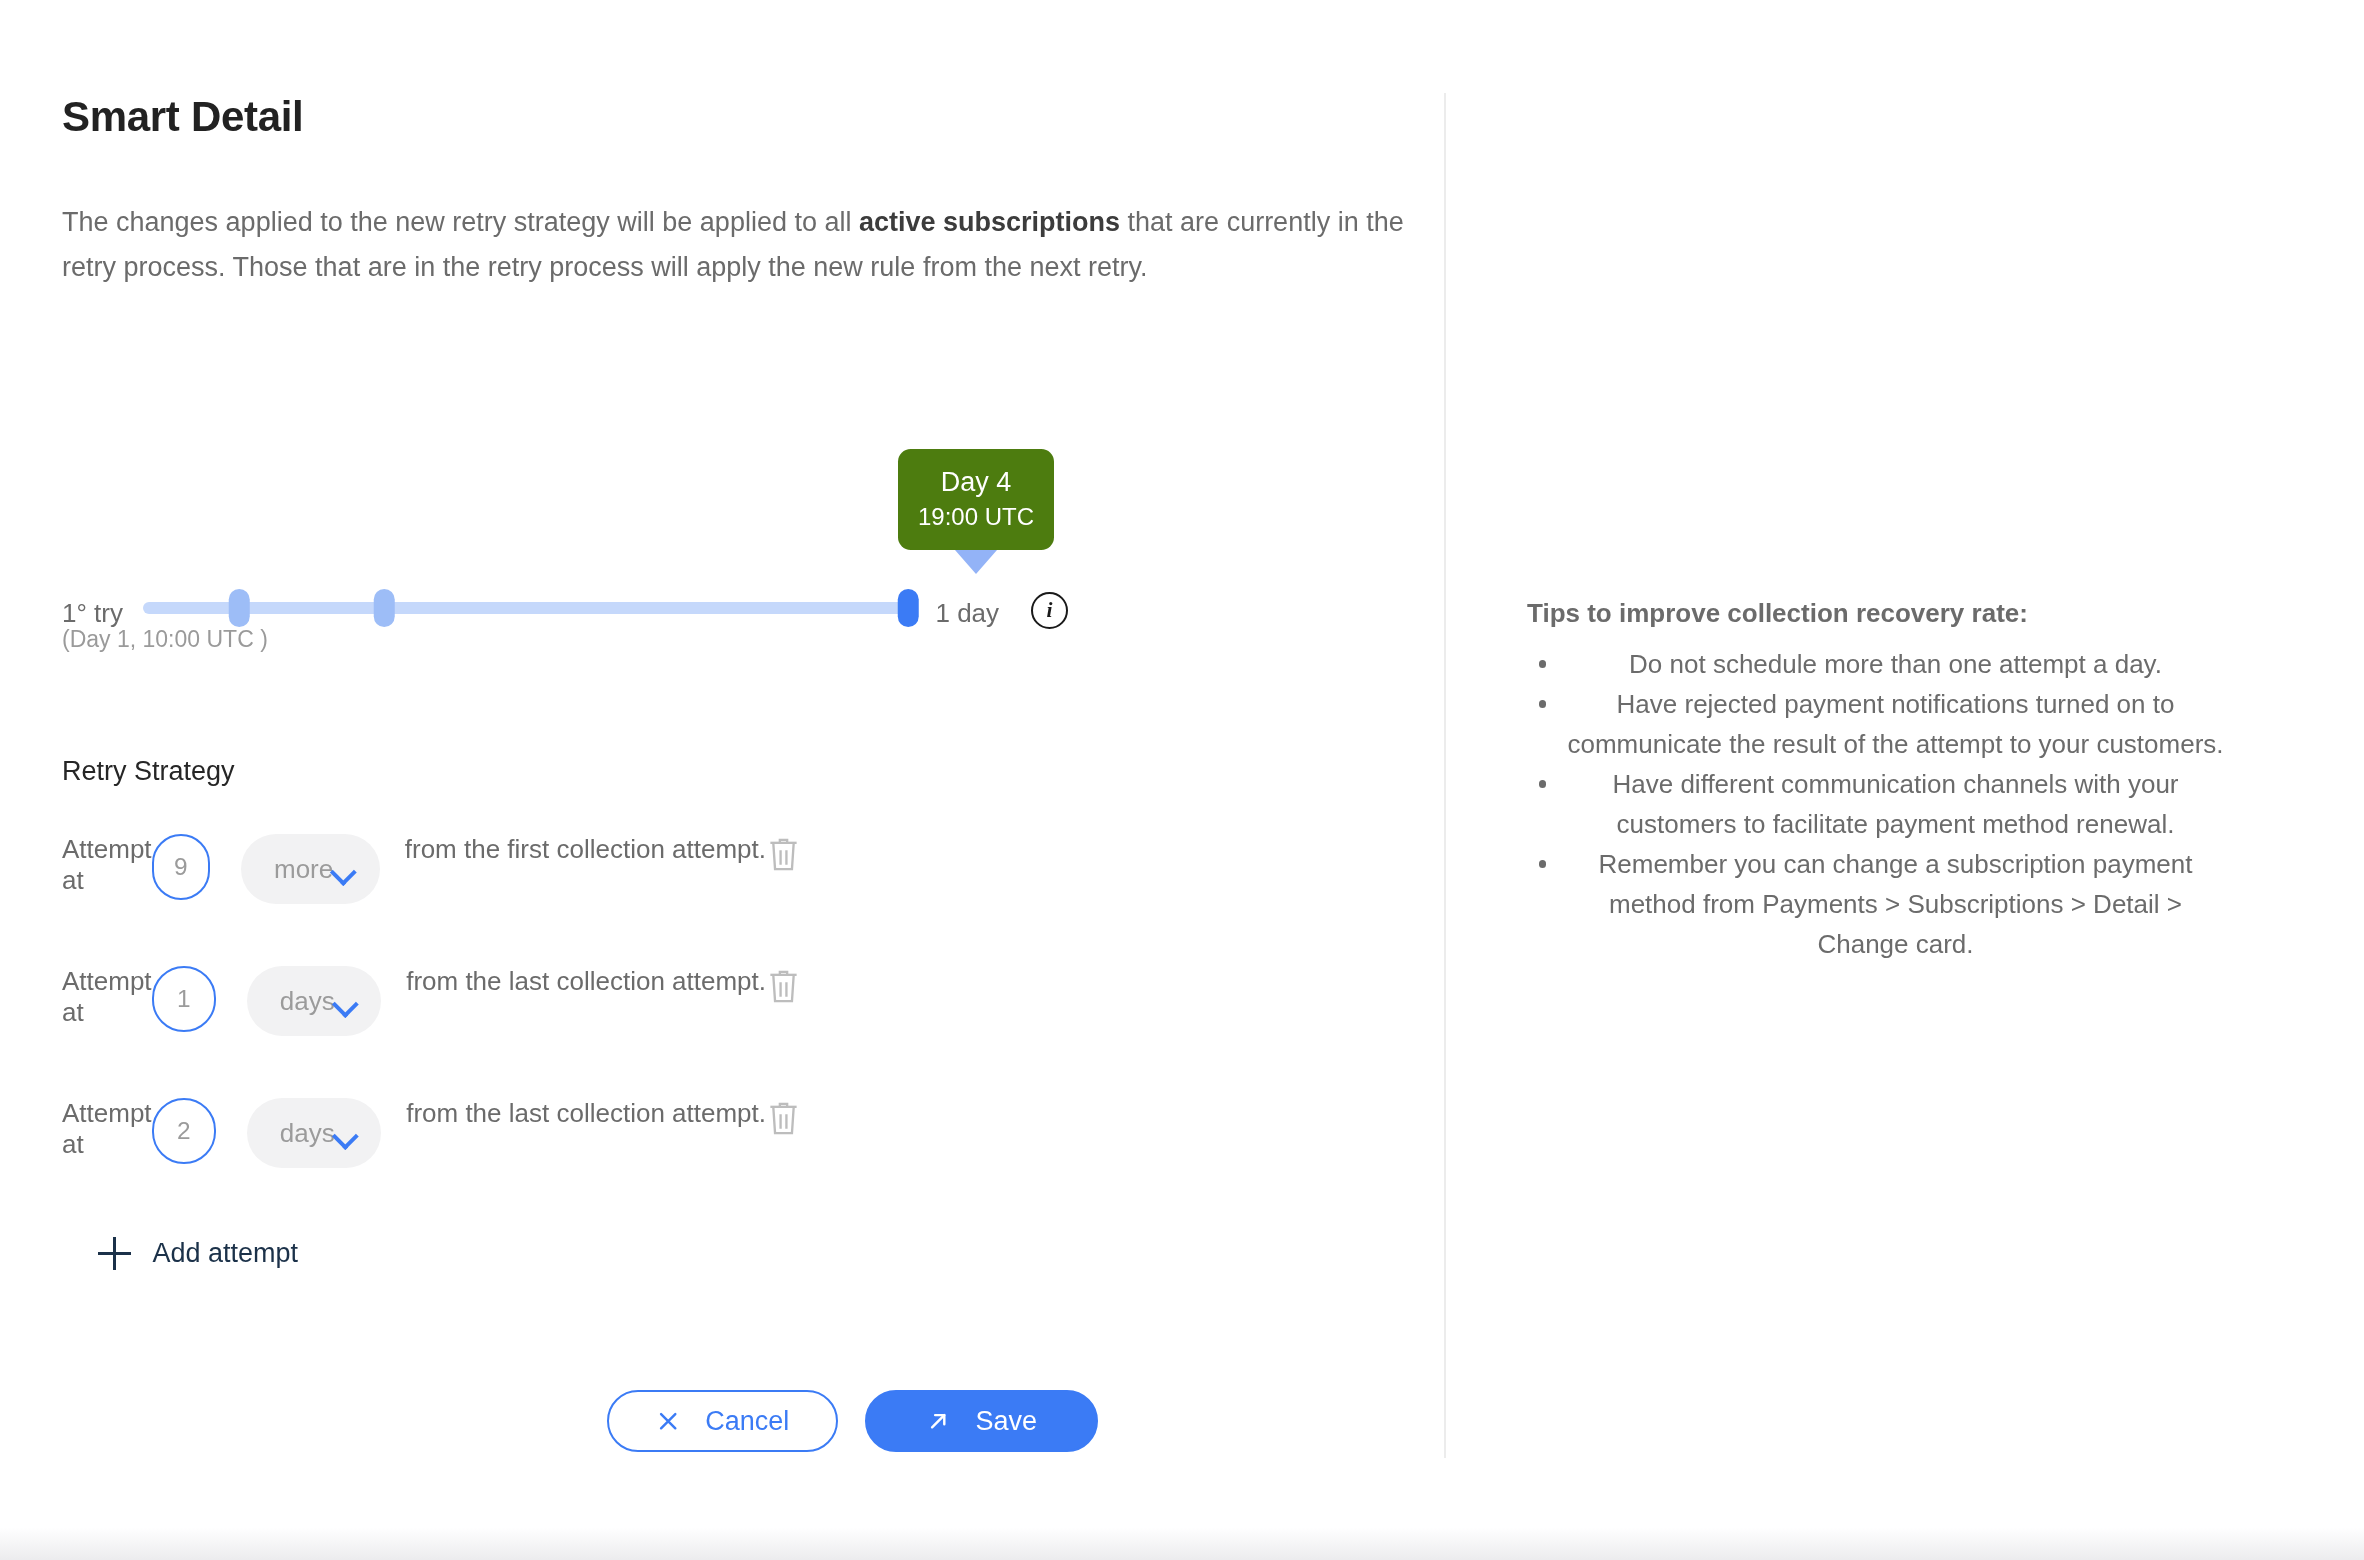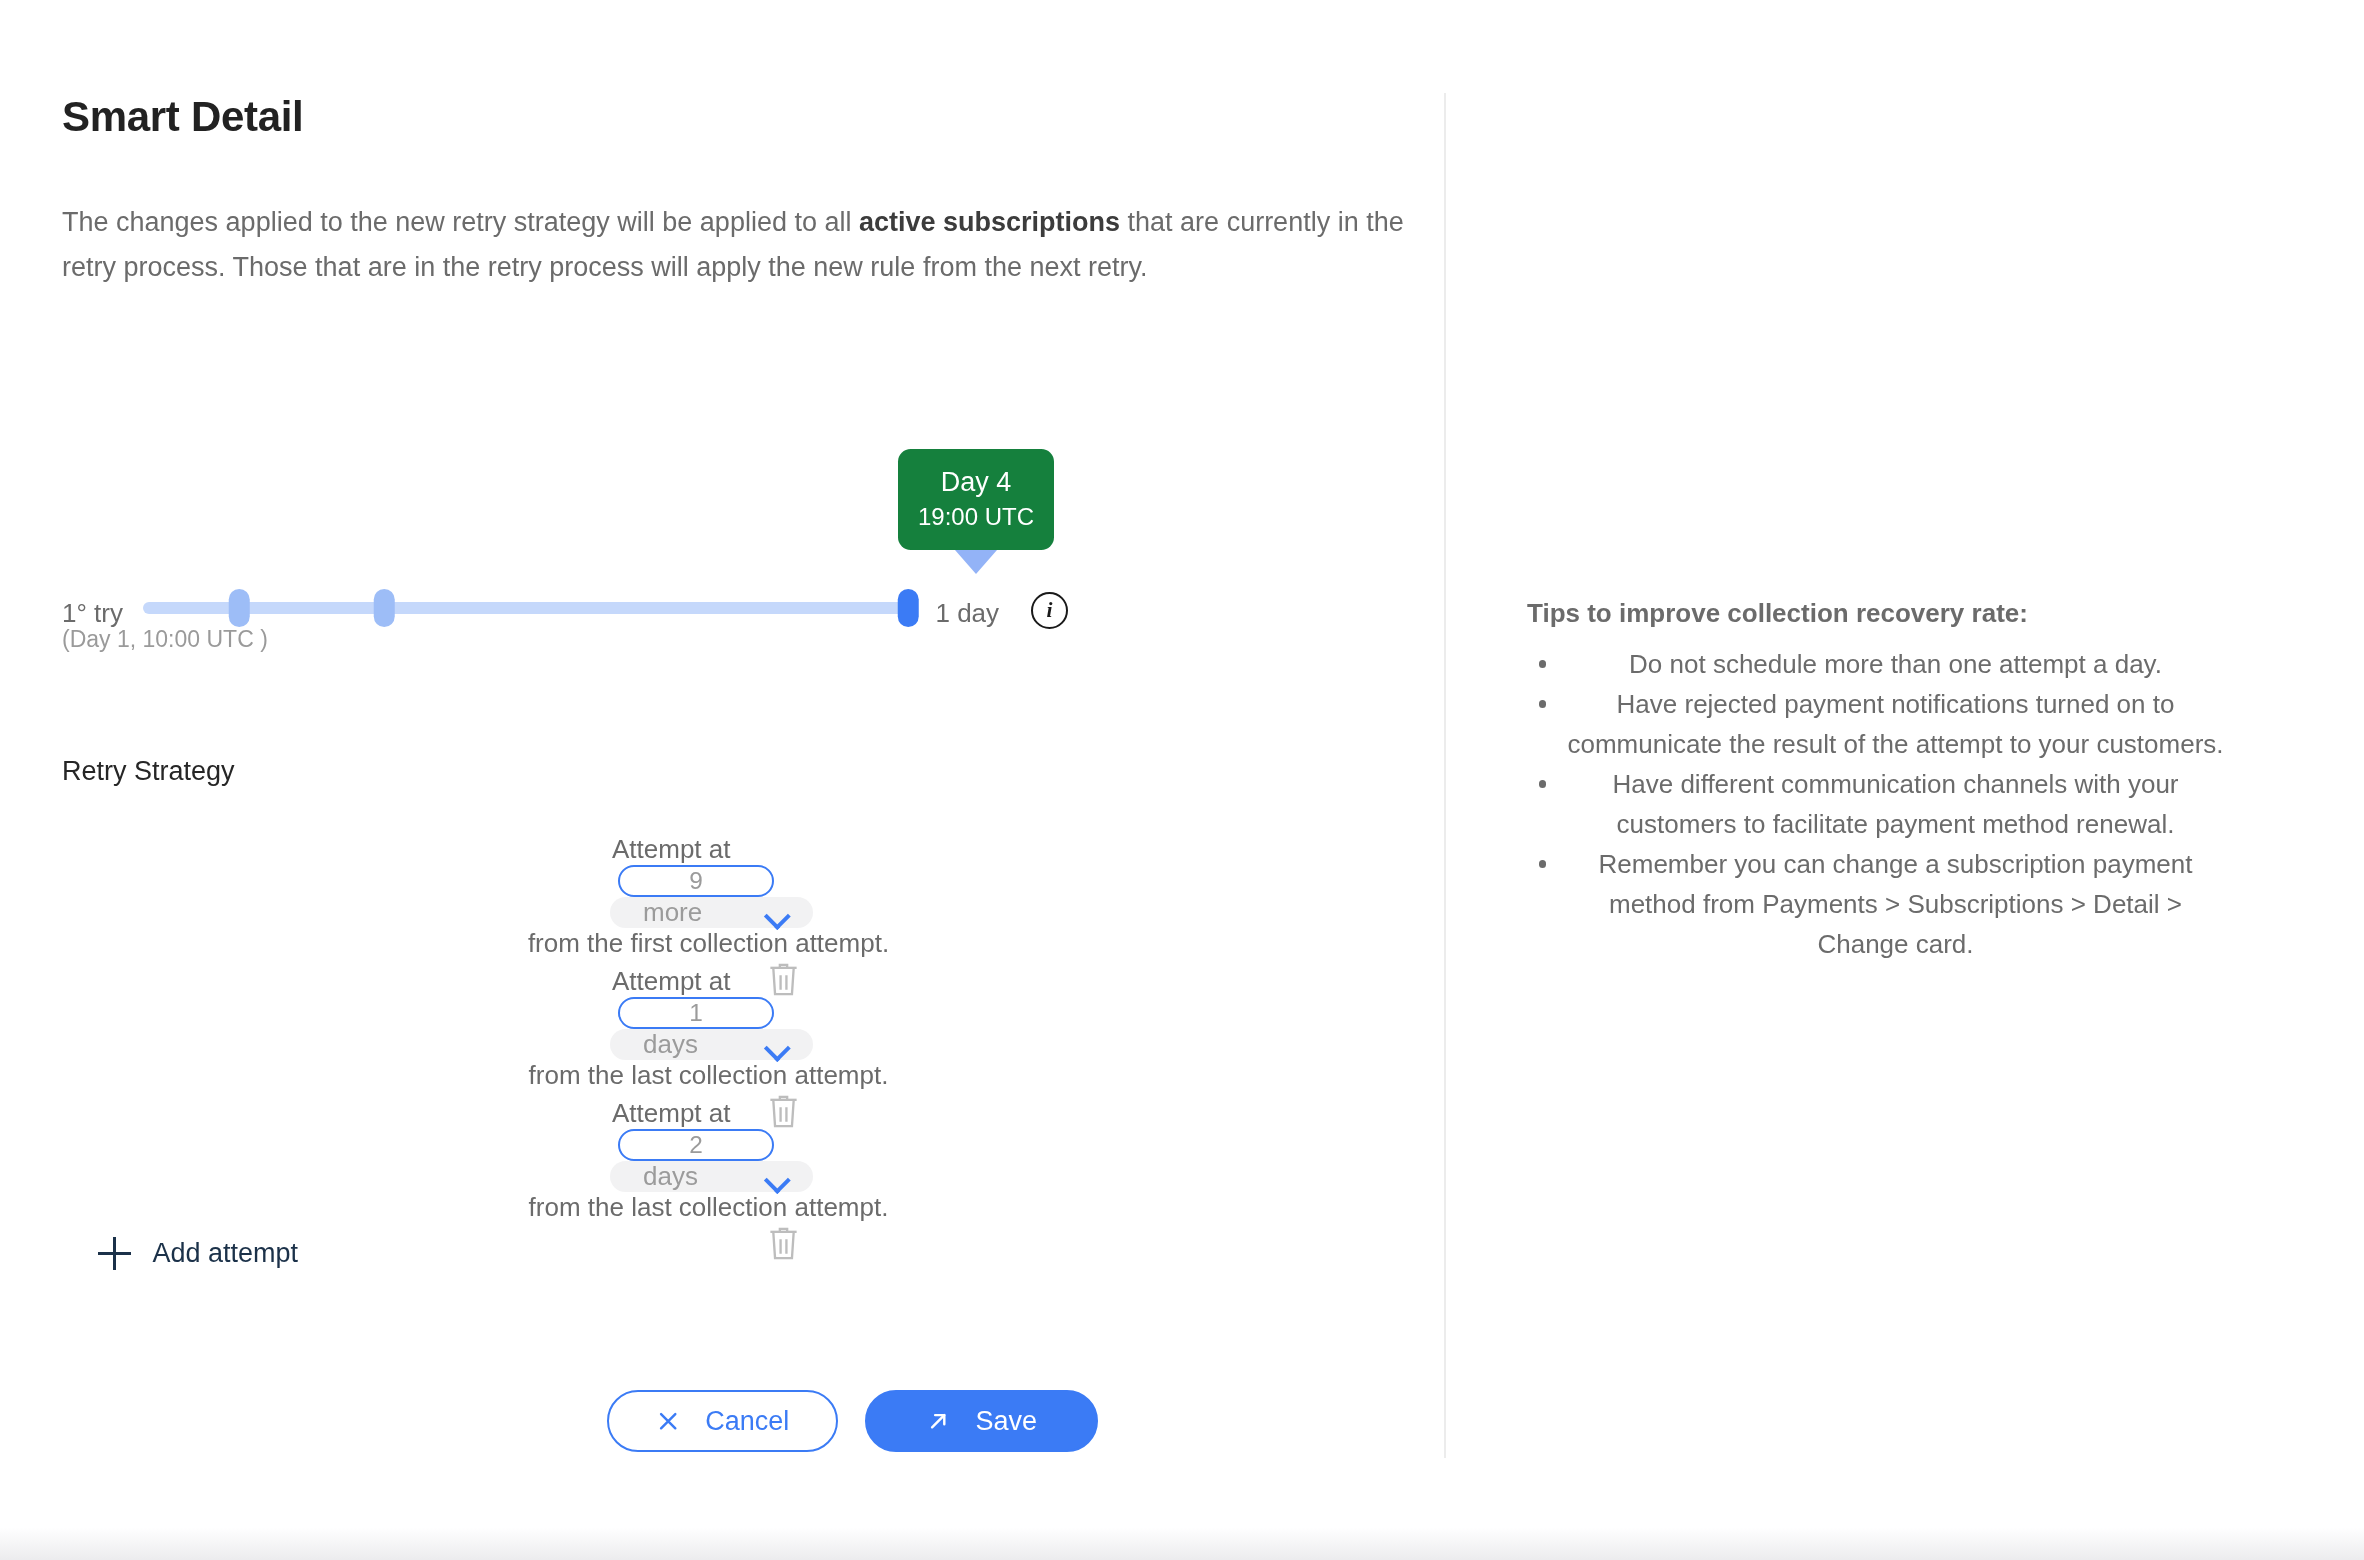--- a/index.html
+++ b/index.html
@@ -154,21 +154,21 @@
     cursor: pointer;
     font-family: "Liberation Serif", serif;
   }
 
   
   .tooltip {
     position: absolute;
     left: 836px;
     top: 0px;
     width: 156px;
-    background: #15803d;
+    background: #4d7c0f;
     border-radius: 12.7px;
     padding: 15.6px 0 17.6px 0;
     text-align: center;
     color: #ffffff;
   }
   .tooltip .t-day {
     font-size: 27px;
     line-height: 35px;
   }
   .tooltip .t-time {
@@ -198,23 +198,22 @@
 
   .rows {
     position: absolute;
     left: 62px;
     top: 834px;
     width: 1268px;
   }
 
   .attempt-row {
     display: flex;
-    align-items: center;
+    align-items: flex-start;
     height: 132px;
-    flex-direction: column;
   }
 
   .attempt-label {
     font-size: 26px;
     color: #6b6b6b;
     width: 168px;
   }
 
   .num-input {
     width: 156px;

